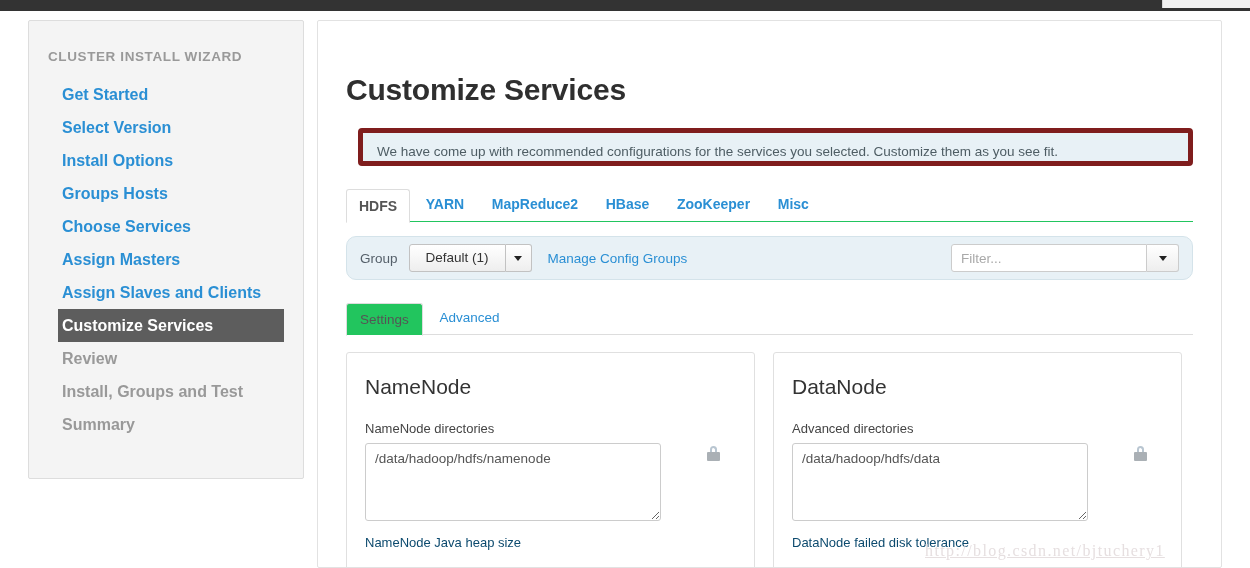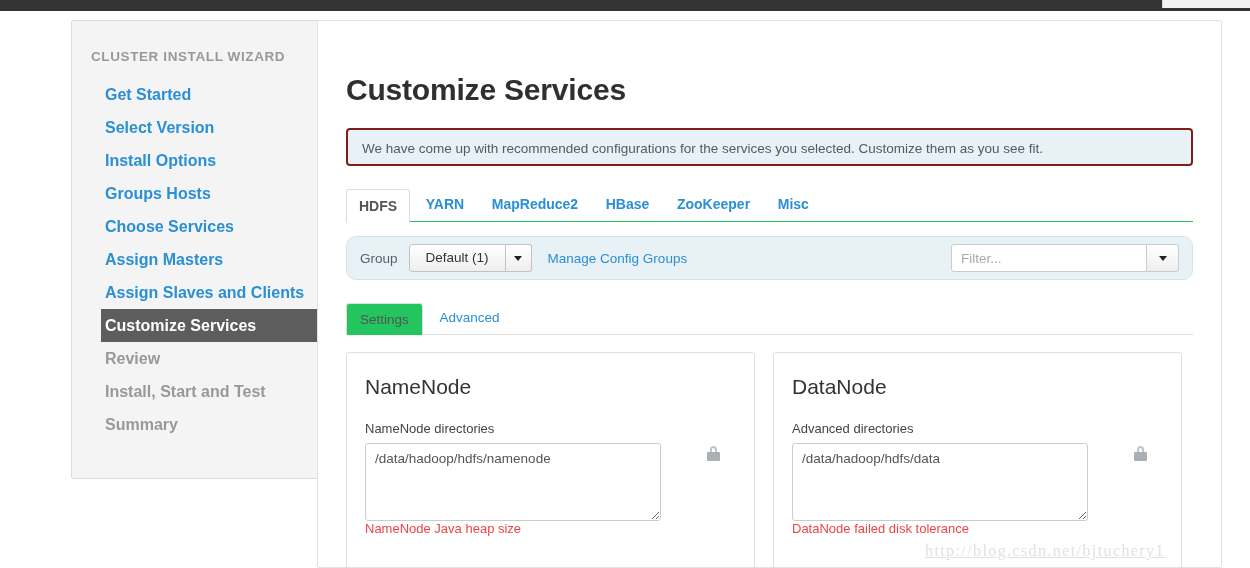--- a/index.html
+++ b/index.html
@@ -34,21 +34,20 @@
     background: #ffffff;
   }
 
   
   .sidebar {
     position: absolute; left: 28px; top: 9px;
     width: 276px; height: 459px;
     background: #f4f4f4;
     border: 1px solid #dddddd;
     border-radius: 2px;
-    margin-left: 43px;
   }
   .sidebar-title {
     margin: 28px 0 0 19px;
     font-size: 13.5px;
     letter-spacing: 0.6px;
     color: #999999;
     font-weight: bold;
   }
   .nav-list { margin: 14px 0 0 0; padding: 0; list-style: none; }
   .nav-item {
@@ -81,23 +80,23 @@
   .page-title {
     margin: 52px 0 0 28px;
     font-size: 30px;
     font-weight: bold;
     color: #2f2f2f;
     letter-spacing: -0.2px;
   }
 
   
   .alert {
-    margin: 21px 28px 0 28px;
+    margin: 21px 28px 0 40px;
     background: #e8f1f6;
-    border: 2px solid #7f1d1d;
+    border: 5px solid #7f1d1d;
     border-radius: 4px;
     padding: 10px 14px;
     font-size: 13.5px;
     color: #4e5d64;
     height: 38px;
     line-height: 18px;
   }
 
   
   .tabs {
@@ -265,21 +264,22 @@
     border-bottom: none;
     border-radius: 4px 4px 0 0;
   }
   .lock-icon .body {
     position: absolute; left: 0; top: 6px;
     width: 13px; height: 9px;
     background: #aab0b5;
     border-radius: 1px;
   }
   .field-label-next {
-    font-size: 13px; color: #ef4444;
+    font-size: 13px; color: #0c4a6e;
+    margin-top: 14px;
   }
 
   
   .watermark {
     position: absolute;
     left: 925px; top: 531px;
     font-family: "Liberation Serif", serif;
     font-size: 16px;
     color: #e6dfe0;
     letter-spacing: 1.4px;
@@ -302,21 +302,21 @@
     <ul class="nav-list">
       <li class="nav-item">Get Started</li>
       <li class="nav-item">Select Version</li>
       <li class="nav-item">Install Options</li>
       <li class="nav-item">Groups Hosts</li>
       <li class="nav-item">Choose Services</li>
       <li class="nav-item">Assign Masters</li>
       <li class="nav-item">Assign Slaves and Clients</li>
       <li class="nav-item active">Customize Services</li>
       <li class="nav-item disabled">Review</li>
-      <li class="nav-item disabled">Install, Start and Test</li>
+      <li class="nav-item disabled">Install, Groups and Test</li>
       <li class="nav-item disabled">Summary</li>
     </ul>
   </div>
 
   <div class="content">
 
     <h1 class="page-title">Customize Services</h1>
 
     <div class="alert">We have come up with recommended configurations for the services you selected. Customize them as you see fit.</div>
 

